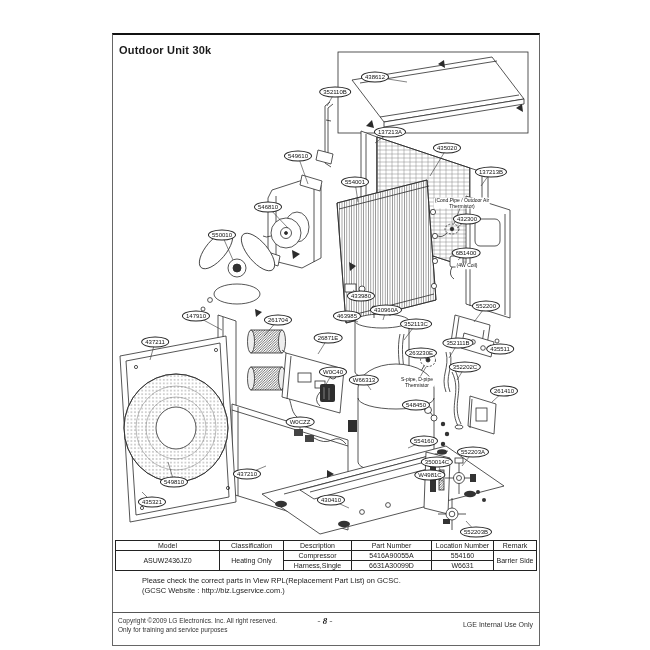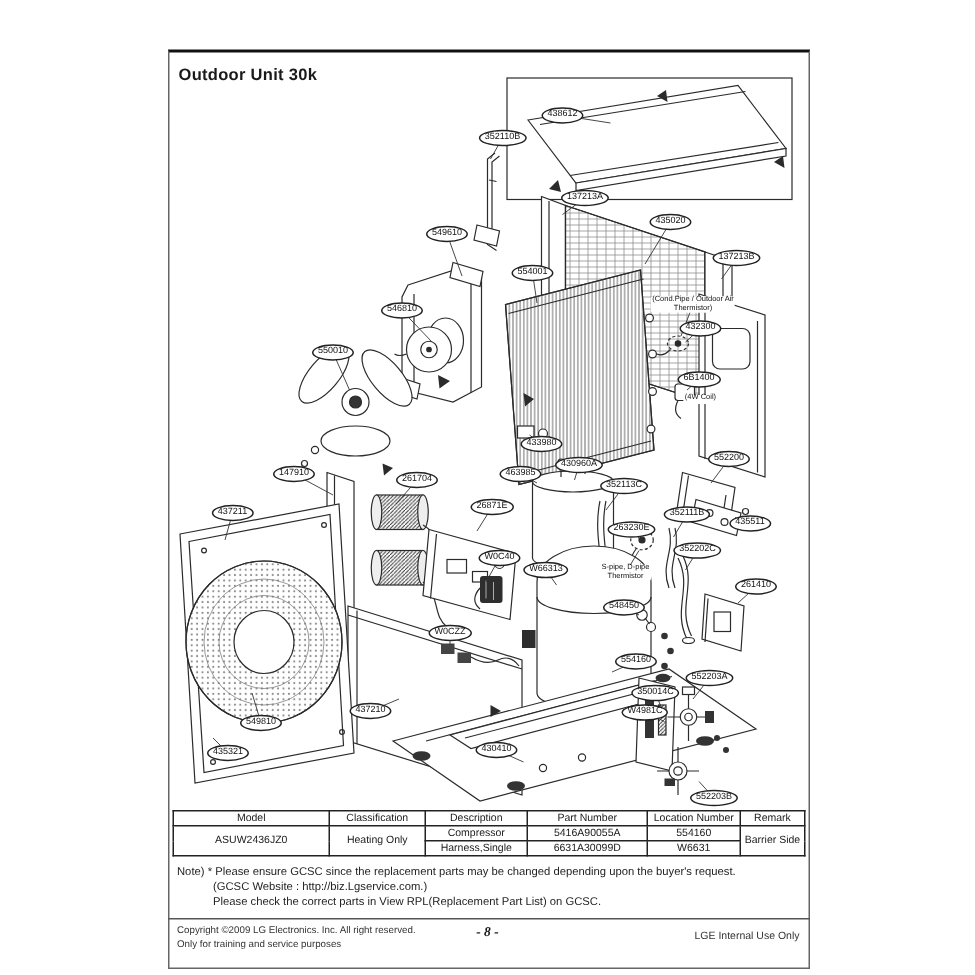--- a/index.html
+++ b/index.html
@@ -356,23 +356,22 @@
     </tr>
     <tr>
       <td>Harness,Single</td>
       <td>6631A30099D</td>
       <td>W6631</td>
     </tr>
   </tbody>
 </table>
 
 <div class="notes">
-  <div>Note) * Please ensure GCSC since the replacement parts may be changed depending upon the buyer's request.</div>
+  <div class="ind">Please check  the correct parts in View RPL(Replacement Part List) on GCSC.</div>
   <div class="ind">(GCSC Website : http://biz.Lgservice.com.)</div>
-  <div class="ind">Please check  the correct parts in View RPL(Replacement Part List) on GCSC.</div>
 </div>
 
 <div class="footer-rule"></div>
 <div class="footer-left">
   <div>Copyright ©2009 LG Electronics. Inc. All right reserved.</div>
   <div>Only for training and service purposes</div>
 </div>
 <div class="page-num">- 8 -</div>
 <div class="footer-right">LGE Internal Use Only</div>
 

